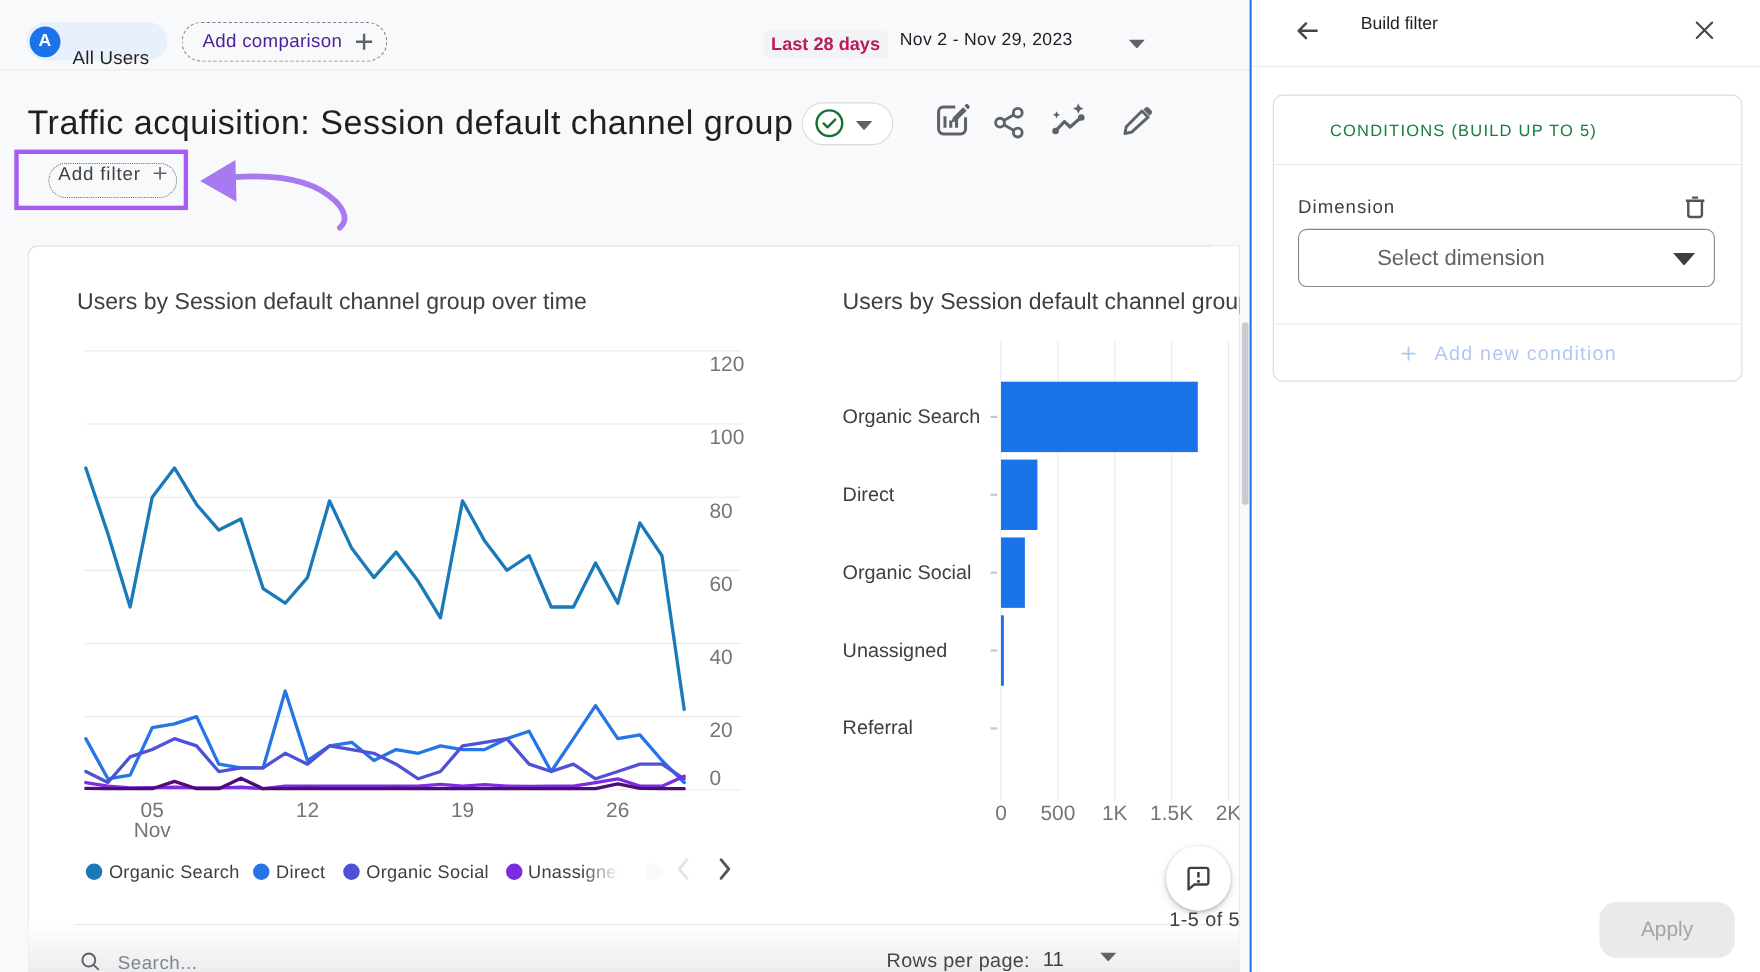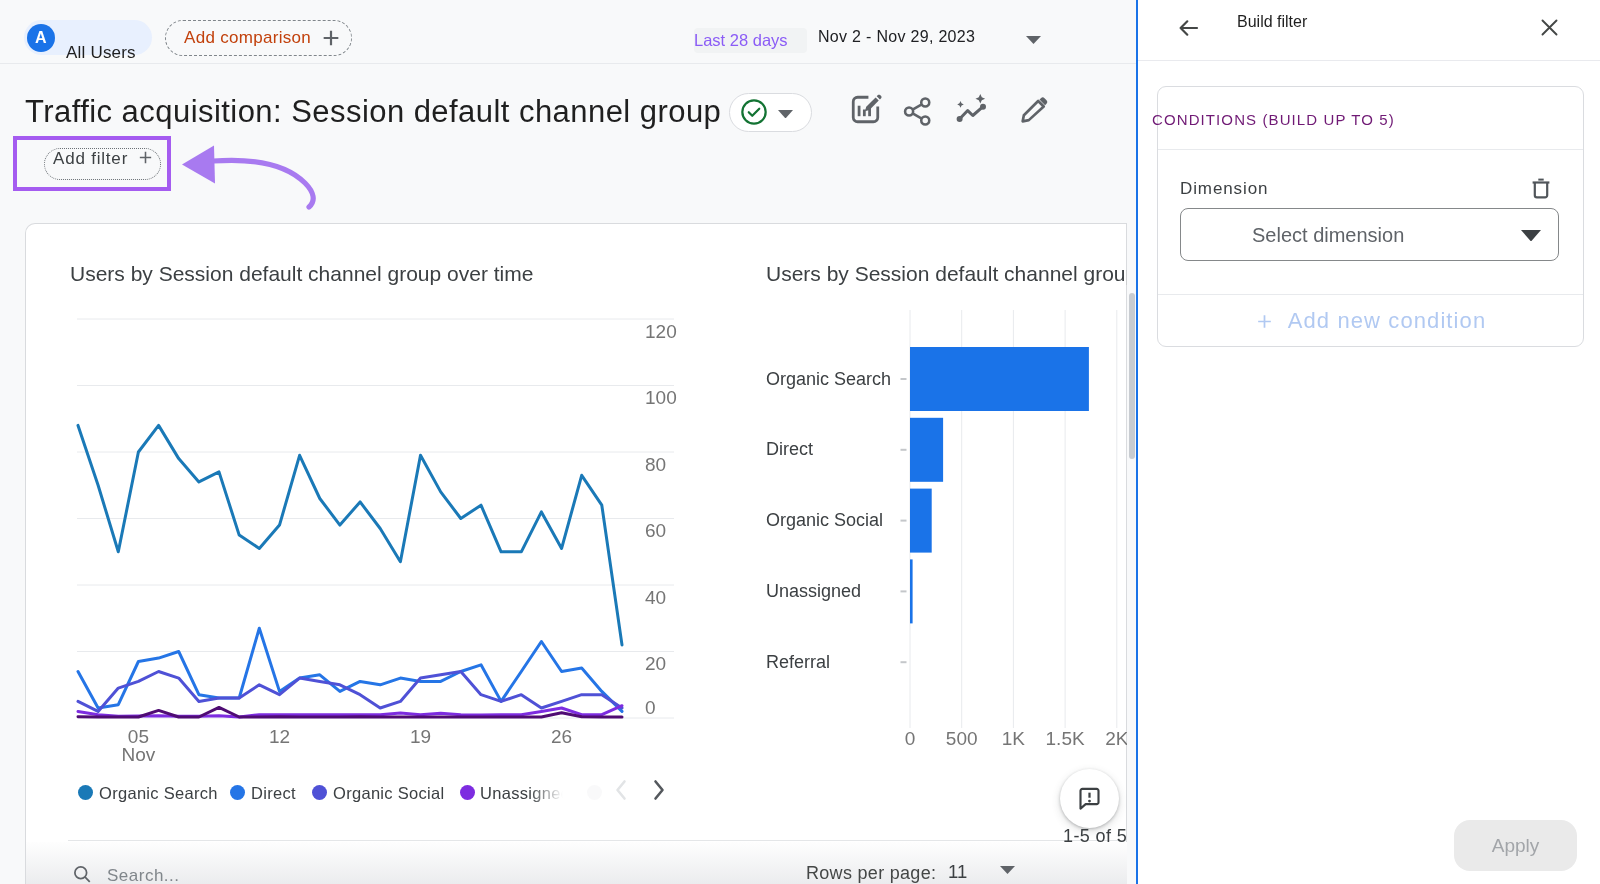--- a/index.html
+++ b/index.html
@@ -3,24 +3,24 @@
 <style>
 * { margin:0; padding:0; box-sizing:border-box; }
 html,body { width:1600px; height:884px; overflow:hidden; background:#f8f9fa;
   font-family:"Liberation Sans",sans-serif; -webkit-font-smoothing:antialiased; }
 </style></head>
 <body>
 
 <div style="position:absolute;left:24px;top:20px;width:128px;height:35px;background:#e8f0fe;border-radius:17.5px"></div>
 <div style="position:absolute;left:26.5px;top:23.5px;width:28.5px;height:28.5px;border-radius:50%;background:#1a73e8;color:#fff;font-size:16px;font-weight:bold;text-align:center;line-height:28.5px">A</div>
 <div style="position:absolute;left:66px;top:43px;font-size:17px;letter-spacing:.2px;color:#1f1f1f">All Users</div>
-<div style="position:absolute;left:165px;top:19.5px;width:187px;height:36px;border:1px dashed #80868b;border-radius:18px;display:flex;align-items:center;padding-left:18px;font-size:17px;letter-spacing:.3px;color:#c2410c">Add comparison<svg style="margin-left:9px" width="22" height="22" viewBox="0 0 24 24">
+<div style="position:absolute;left:165px;top:19.5px;width:187px;height:36px;border:1px dashed #80868b;border-radius:18px;display:flex;align-items:center;padding-left:18px;font-size:17px;letter-spacing:.3px;color:#4c1d95">Add comparison<svg style="margin-left:9px" width="22" height="22" viewBox="0 0 24 24">
       <path d="M12 4v16M4 12h16" stroke="#5f6368" stroke-width="2.4"></path>
     </svg></div>
-<div style="position:absolute;left:694px;top:28px;width:113px;height:25px;background:#f1f3f4;border-radius:4px;line-height:25px;font-size:16.5px;font-weight:normal;color:#8b5cf6">Last 28 days</div>
+<div style="position:absolute;left:694px;top:28px;width:113px;height:25px;background:#f1f3f4;border-radius:4px;text-align:center;line-height:25px;font-size:16.5px;font-weight:bold;color:#be185d">Last 28 days</div>
 <div style="position:absolute;left:818px;top:28px;font-size:16px;letter-spacing:.3px;color:#202124">Nov 2 - Nov 29, 2023</div>
 <svg style="position:absolute;left:1026px;top:36px" width="15" height="8" viewBox="0 0 15 8">
     <polygon points="0,0 15,0 7.5,8" fill="#5f6368"></polygon>
   </svg>
 <div style="position:absolute;left:0;top:63px;width:1136px;height:1px;background:#e8eaed"></div>
 
 <div style="position:absolute;left:25px;top:94px;font-size:31px;letter-spacing:.45px;color:#1f1f1f">Traffic acquisition: Session default channel group</div>
 <div style="position:absolute;left:728.5px;top:93px;width:83.5px;height:39px;border:1px solid #dadce0;border-radius:20px;background:#fff"></div>
 <svg style="position:absolute;left:740px;top:98px" width="28" height="28" viewBox="0 0 24 24">
 <circle cx="12" cy="12" r="10" fill="none" stroke="#137333" stroke-width="1.9"></circle>
@@ -158,32 +158,32 @@
 <div style="position:absolute;left:1138px;top:0;width:462px;height:884px;background:#fff"></div>
 <svg style="position:absolute;left:1176px;top:16px" width="24" height="24" viewBox="0 0 24 24">
     <path d="M21 12H4.6M11.3 5.3L4.6 12l6.7 6.7" fill="none" stroke="#444746" stroke-width="2.2" stroke-linecap="round" stroke-linejoin="round"></path>
   </svg>
 <div style="position:absolute;left:1237px;top:13px;font-size:16px;color:#1f1f1f">Build filter</div>
 <svg style="position:absolute;left:1539px;top:17px" width="21" height="21" viewBox="0 0 24 24">
     <path d="M4 4l16 16M20 4L4 20" stroke="#444746" stroke-width="2.2" stroke-linecap="round"></path>
   </svg>
 <div style="position:absolute;left:1138px;top:60px;width:462px;height:1px;background:#e9eaee"></div>
 <div style="position:absolute;left:1157px;top:86px;width:427px;height:261px;border:1px solid #dadce0;border-radius:9px;background:#fff"></div>
-<div style="position:absolute;left:1152px;top:111px;font-size:15px;letter-spacing:1.1px;color:#701a75">CONDITIONS (BUILD UP TO 5)</div>
+<div style="position:absolute;left:1209px;top:111px;font-size:15px;letter-spacing:1.1px;color:#15803d">CONDITIONS (BUILD UP TO 5)</div>
 <div style="position:absolute;left:1158px;top:149px;width:425px;height:1px;background:#e8eaed"></div>
 <div style="position:absolute;left:1180px;top:179px;font-size:17px;letter-spacing:.9px;color:#3c4043">Dimension</div>
 <svg style="position:absolute;left:1529px;top:176px" width="24" height="24" viewBox="0 0 24 24">
     <path d="M9.3 3.6h5.4" fill="none" stroke="#50555a" stroke-width="2"></path>
     <path d="M3.6 6.5h16.8" fill="none" stroke="#50555a" stroke-width="2.2"></path>
     <path d="M5.8 6.5v12.7a2.1 2.1 0 0 0 2.1 2.1h8.2a2.1 2.1 0 0 0 2.1-2.1V6.5" fill="none" stroke="#50555a" stroke-width="2.2"></path>
   </svg>
 <div style="position:absolute;left:1180px;top:208px;width:379px;height:53px;border:1px solid #85888a;border-radius:8px;background:#fff"></div>
 <div style="position:absolute;left:1252px;top:224px;font-size:20px;color:#5f6368">Select dimension</div>
 <svg style="position:absolute;left:1520.5px;top:229.5px" width="20" height="11.5" viewBox="0 0 20 11.5">
     <polygon points="0,0 20,0 10,11.5" fill="#3c4043"></polygon>
   </svg>
 <div style="position:absolute;left:1158px;top:294px;width:425px;height:1px;background:#e8eaed"></div>
 <div style="position:absolute;left:1157px;top:311px;width:427px;height:20px;display:flex;justify-content:center;align-items:center;gap:14px">
 <svg width="19" height="19" viewBox="0 0 24 24">
       <path d="M12 4v16M4 12h16" stroke="#b1c9f2" stroke-width="2.2"></path>
     </svg>
-<span style="font-size:22px;letter-spacing:1.1px;color:#b1c9f2">Add new condition</span>
+<span style="font-size:18px;letter-spacing:1.1px;color:#b1c9f2">Add new condition</span>
 </div>
 <div style="position:absolute;left:1454px;top:820px;width:123px;height:51px;border-radius:16px;background:#eaeaea;display:flex;align-items:center;justify-content:center;font-size:19px;color:#a2a5a9">Apply</div>
 </body></html>

